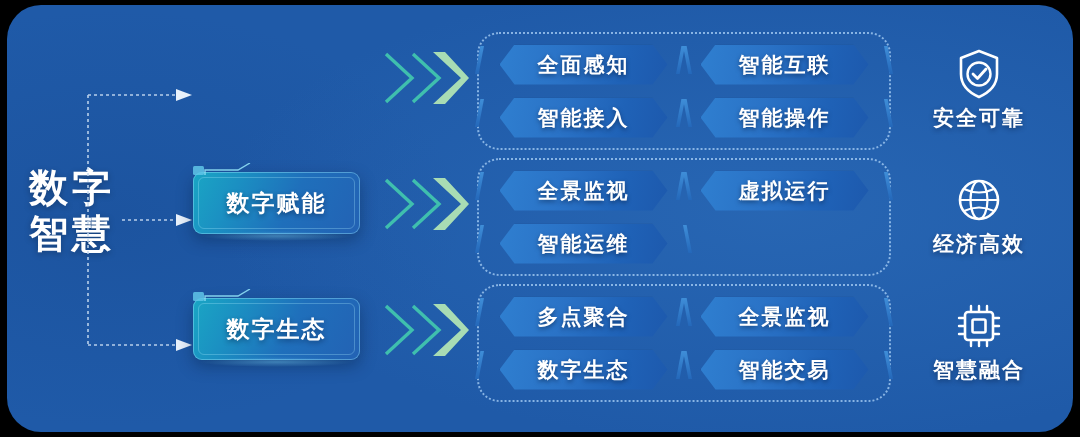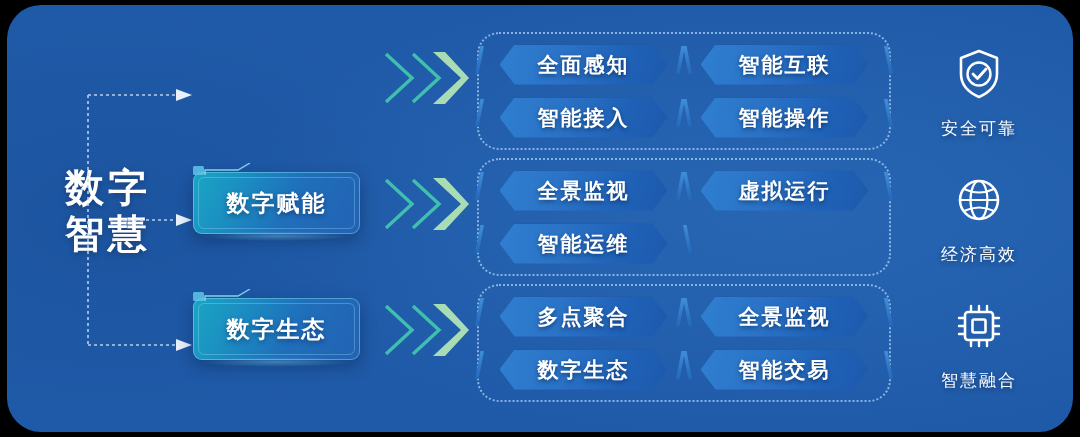--- a/index.html
+++ b/index.html
@@ -16,21 +16,21 @@
   .panel-sheen{
     position:absolute; inset:0; pointer-events:none;
     background:
       radial-gradient(900px 380px at 72% 48%, rgba(52,120,196,.40), rgba(52,120,196,0) 62%),
       radial-gradient(500px 300px at 10% 50%, rgba(22,70,140,.30), rgba(22,70,140,0) 70%);
   }
 
   
   .root-label{
     position:absolute; left:22px; top:160px; width:158px;
-    color:#fff; text-align:center; line-height:1.18;
+    color:#fff; text-align:left; line-height:1.18;
     font-size:39px; font-weight:700; letter-spacing:4px;
     text-shadow:0 2px 6px rgba(0,0,0,.28);
   }
 
   
   .conn{ position:absolute; left:0; top:0; width:1080px; height:437px; pointer-events:none; }
 
   
   .row{ position:absolute; left:0; width:1080px; height:118px; }
   .row.r0{ top:32px; }
@@ -97,21 +97,21 @@
   .sliver.l{ left:-14px; clip-path:polygon(60% 0,100% 0,40% 100%,0 100%); }
   .sliver.r{ right:-14px; clip-path:polygon(0 0,40% 0,100% 100%,60% 100%); }
 
   
   .feat{ position:absolute; left:905px; width:148px; text-align:center; color:#fff; }
   .feat.f0{ top:46px; }
   .feat.f1{ top:172px; }
   .feat.f2{ top:298px; }
   .feat-icon{ height:56px; display:flex; align-items:center; justify-content:center; }
   .feat-label{
-    margin-top:15px; font-size:17px; font-weight:400; letter-spacing:2px;
+    margin-top:2px; font-size:21px; font-weight:700; letter-spacing:2px;
     text-shadow:0 2px 5px rgba(0,18,46,.45);
   }
 </style>
 </head>
 <body>
 
 <div id="stage">
   <div class="panel">
     <div class="panel-sheen"></div>
 

